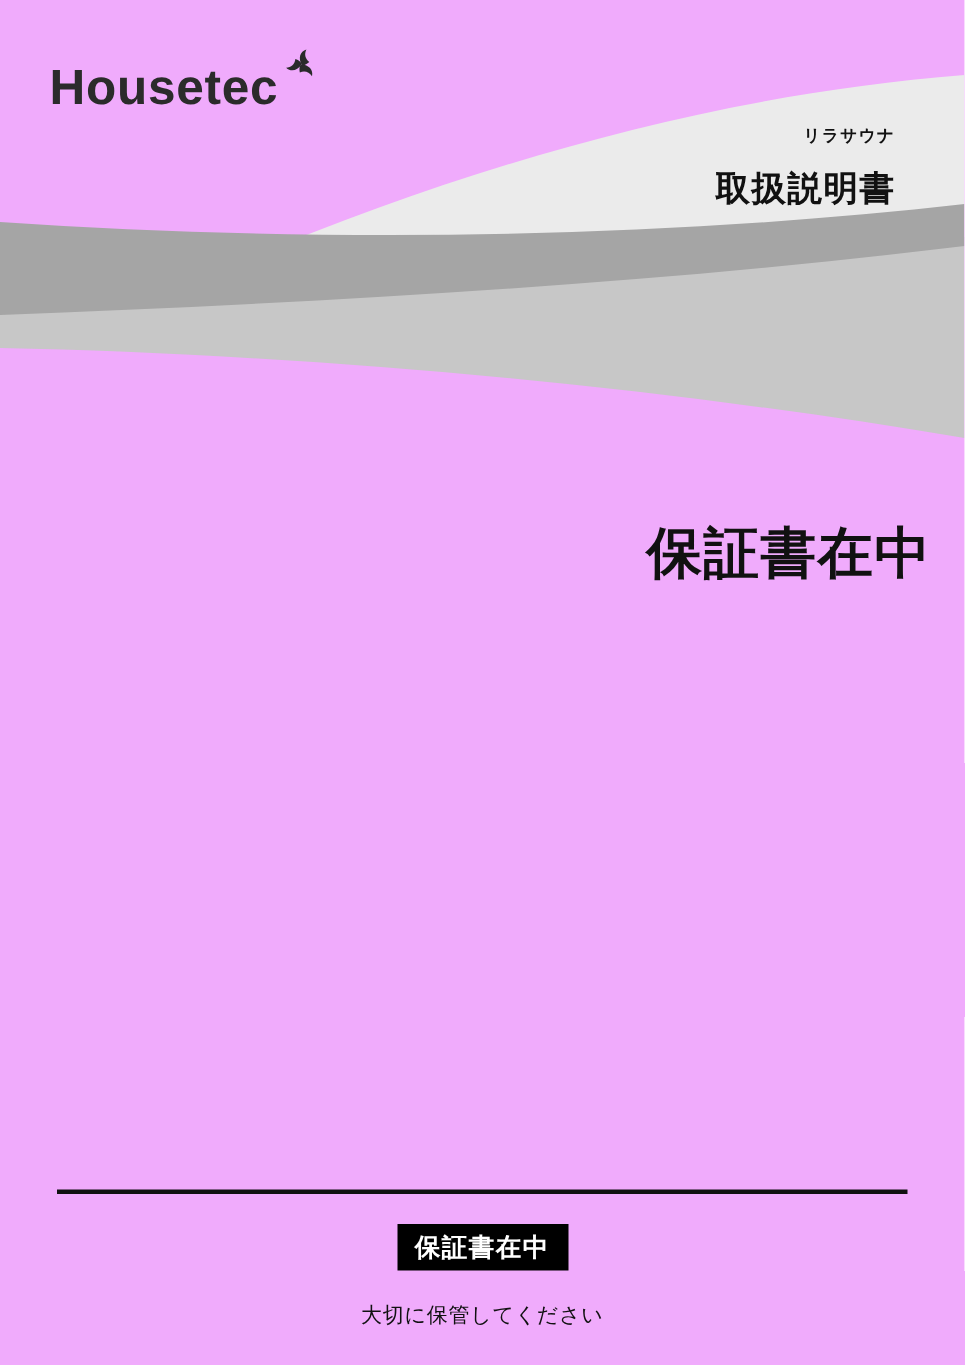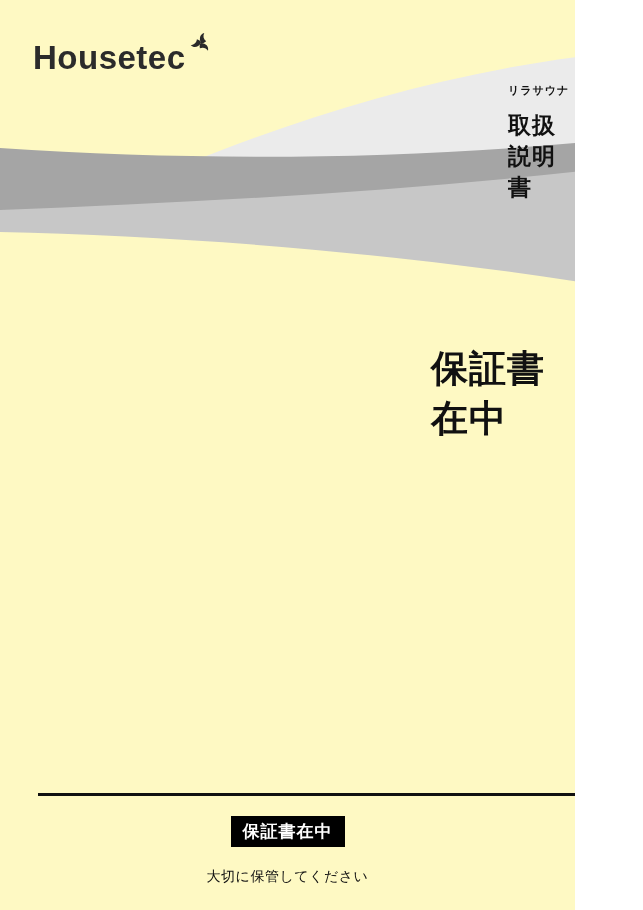--- a/index.html
+++ b/index.html
@@ -1,23 +1,24 @@
 <!DOCTYPE html>
 <html><head>
 <meta charset="utf-8">
 <style>
   html, body { margin: 0; padding: 0; background: #ffffff; }
   .page {
     position: relative;
-    width: 575px;
+    width: 643px;
     height: 910px;
-    background: #fef9c3;
+    background: #f0abfc;
     overflow: hidden;
     font-family: "Liberation Sans", sans-serif;
     color: #1a1a1a;
+    text-align: right;
   }
 
   
   .waves {
     position: absolute;
     top: 0; left: 0;
     width: 643px; height: 300px;
     pointer-events: none;
   }
 
@@ -47,21 +48,21 @@
     letter-spacing: 0.6px;
     color: #333333;
     margin-top: 2px;
     padding-left: 2px;
   }
 
   
   .manual-title {
     position: absolute;
     top: 83px;
-    left: 508px;
+    left: 477px;
   }
   .manual-subtitle {
     font-size: 11px;
     font-weight: bold;
     letter-spacing: 1px;
     color: #111111;
     margin-bottom: 4px;
   }
   .manual-heading {
     font-size: 23px;

